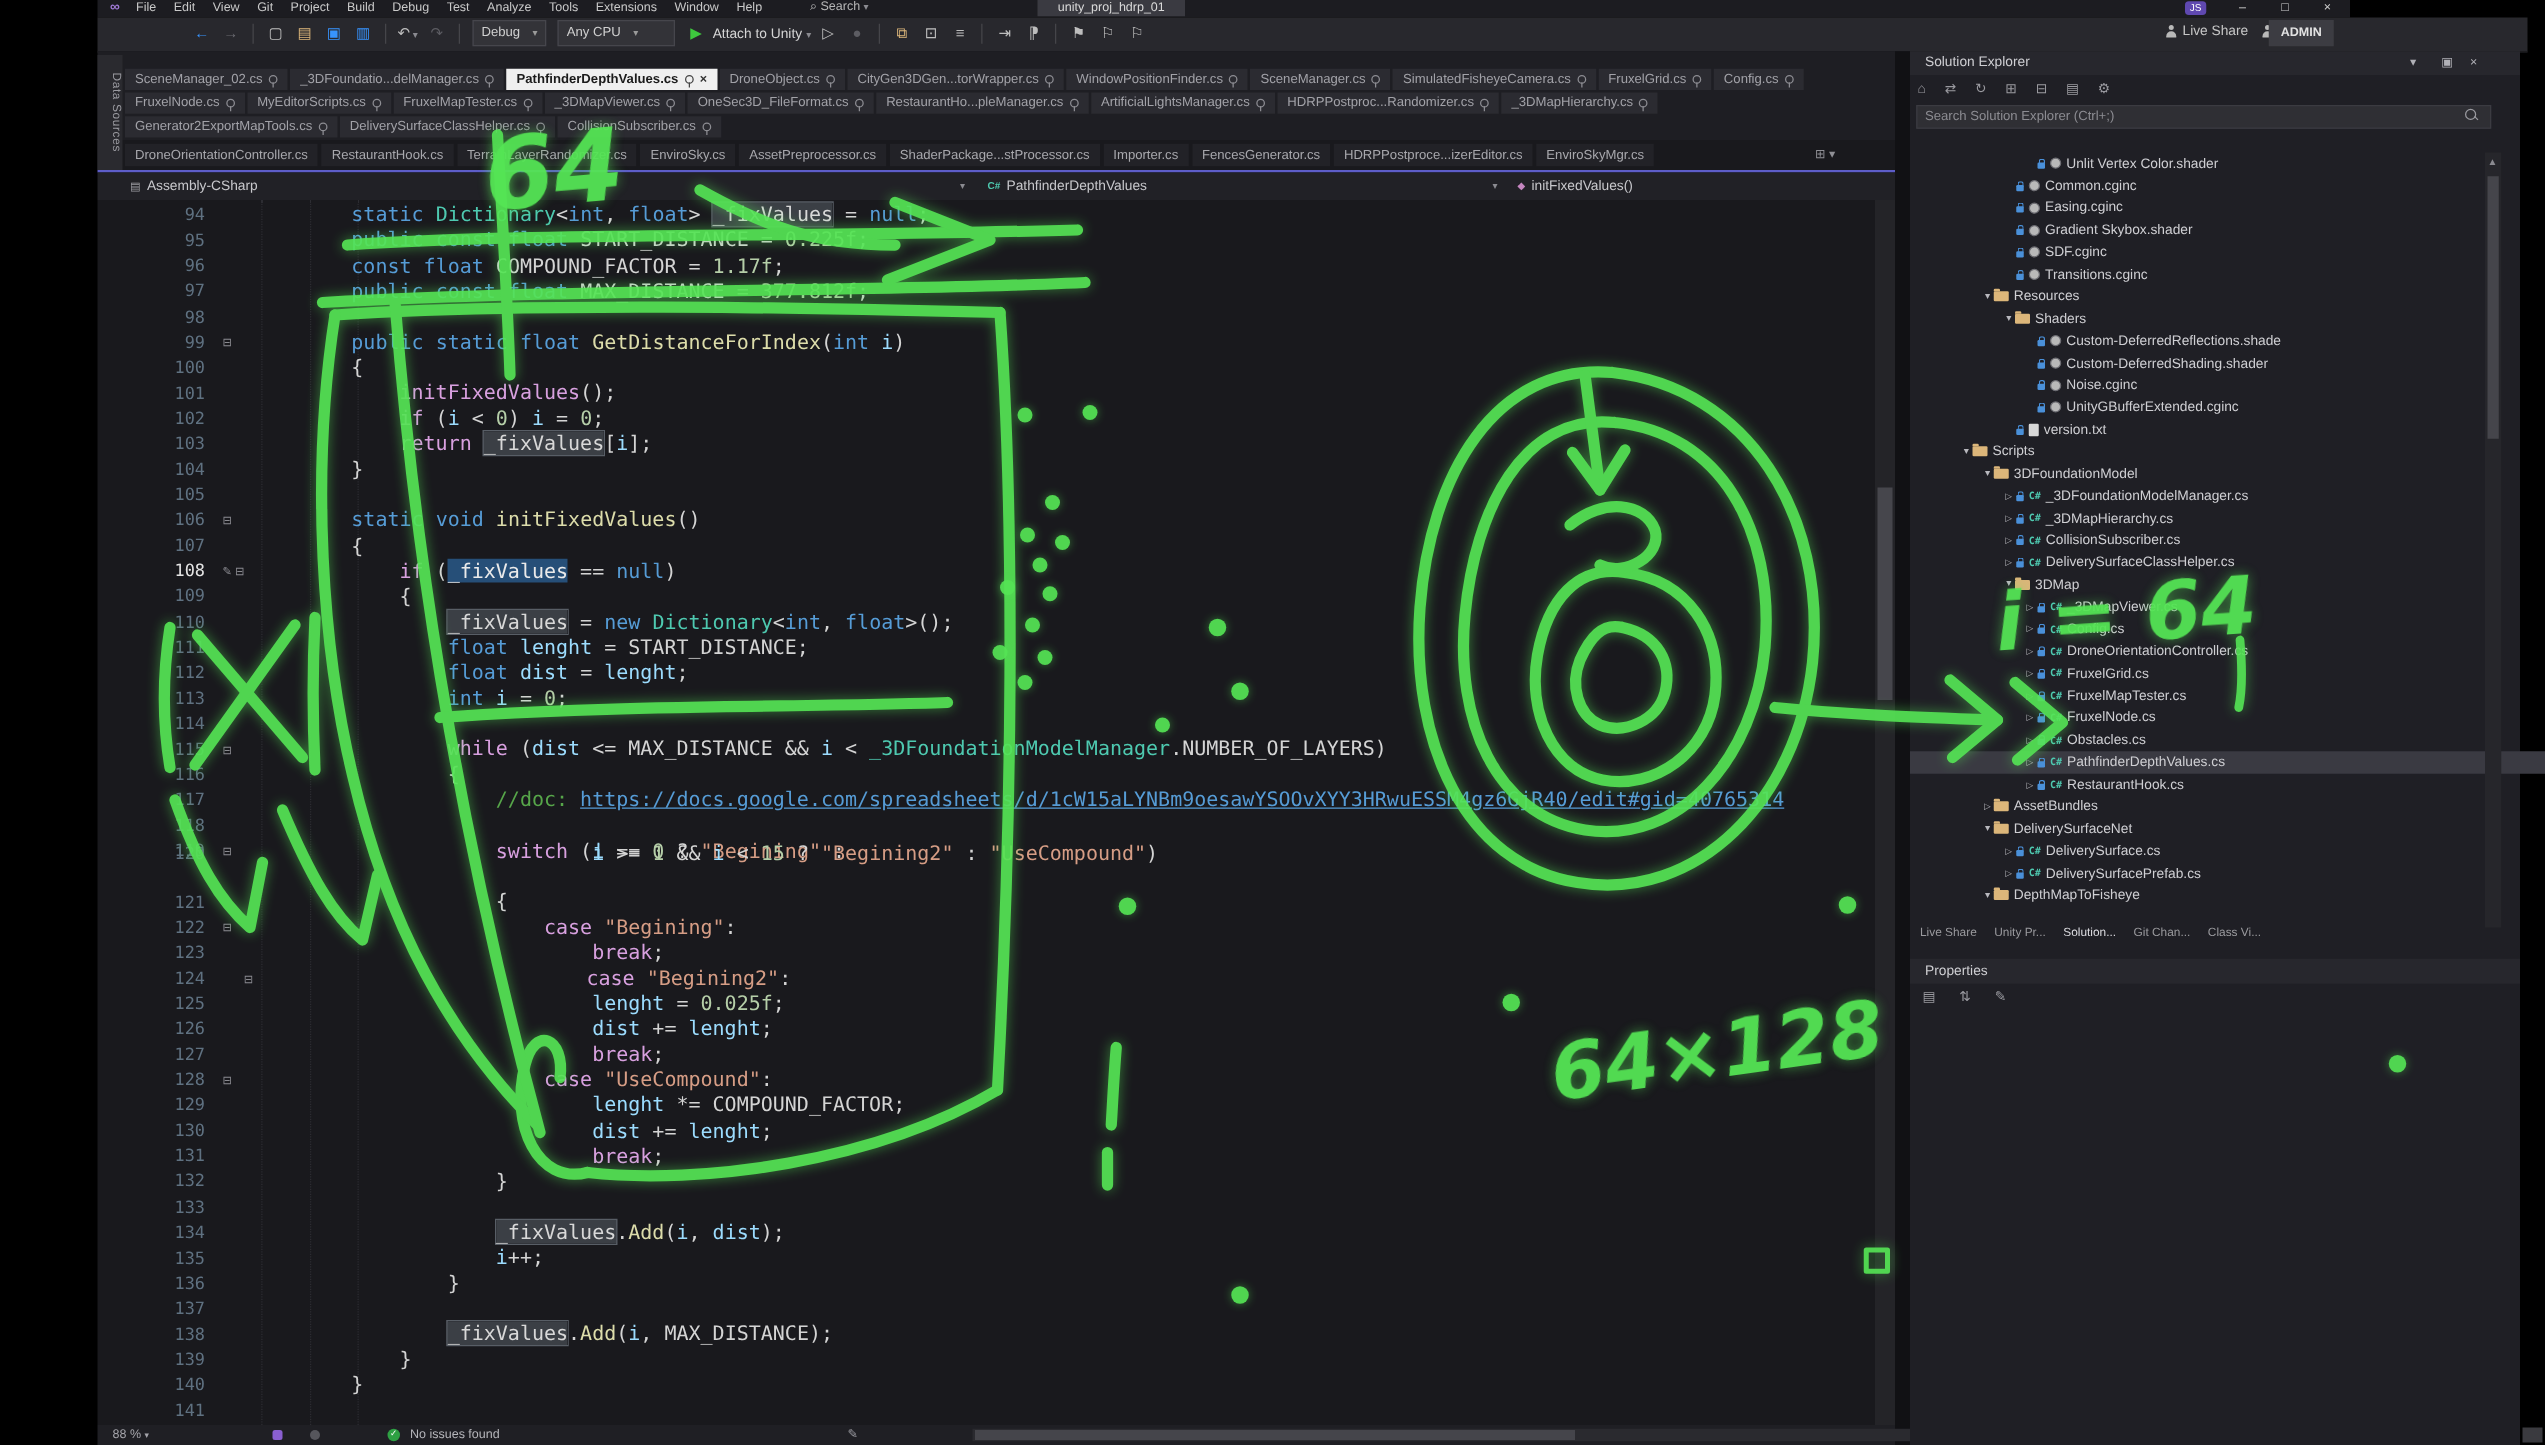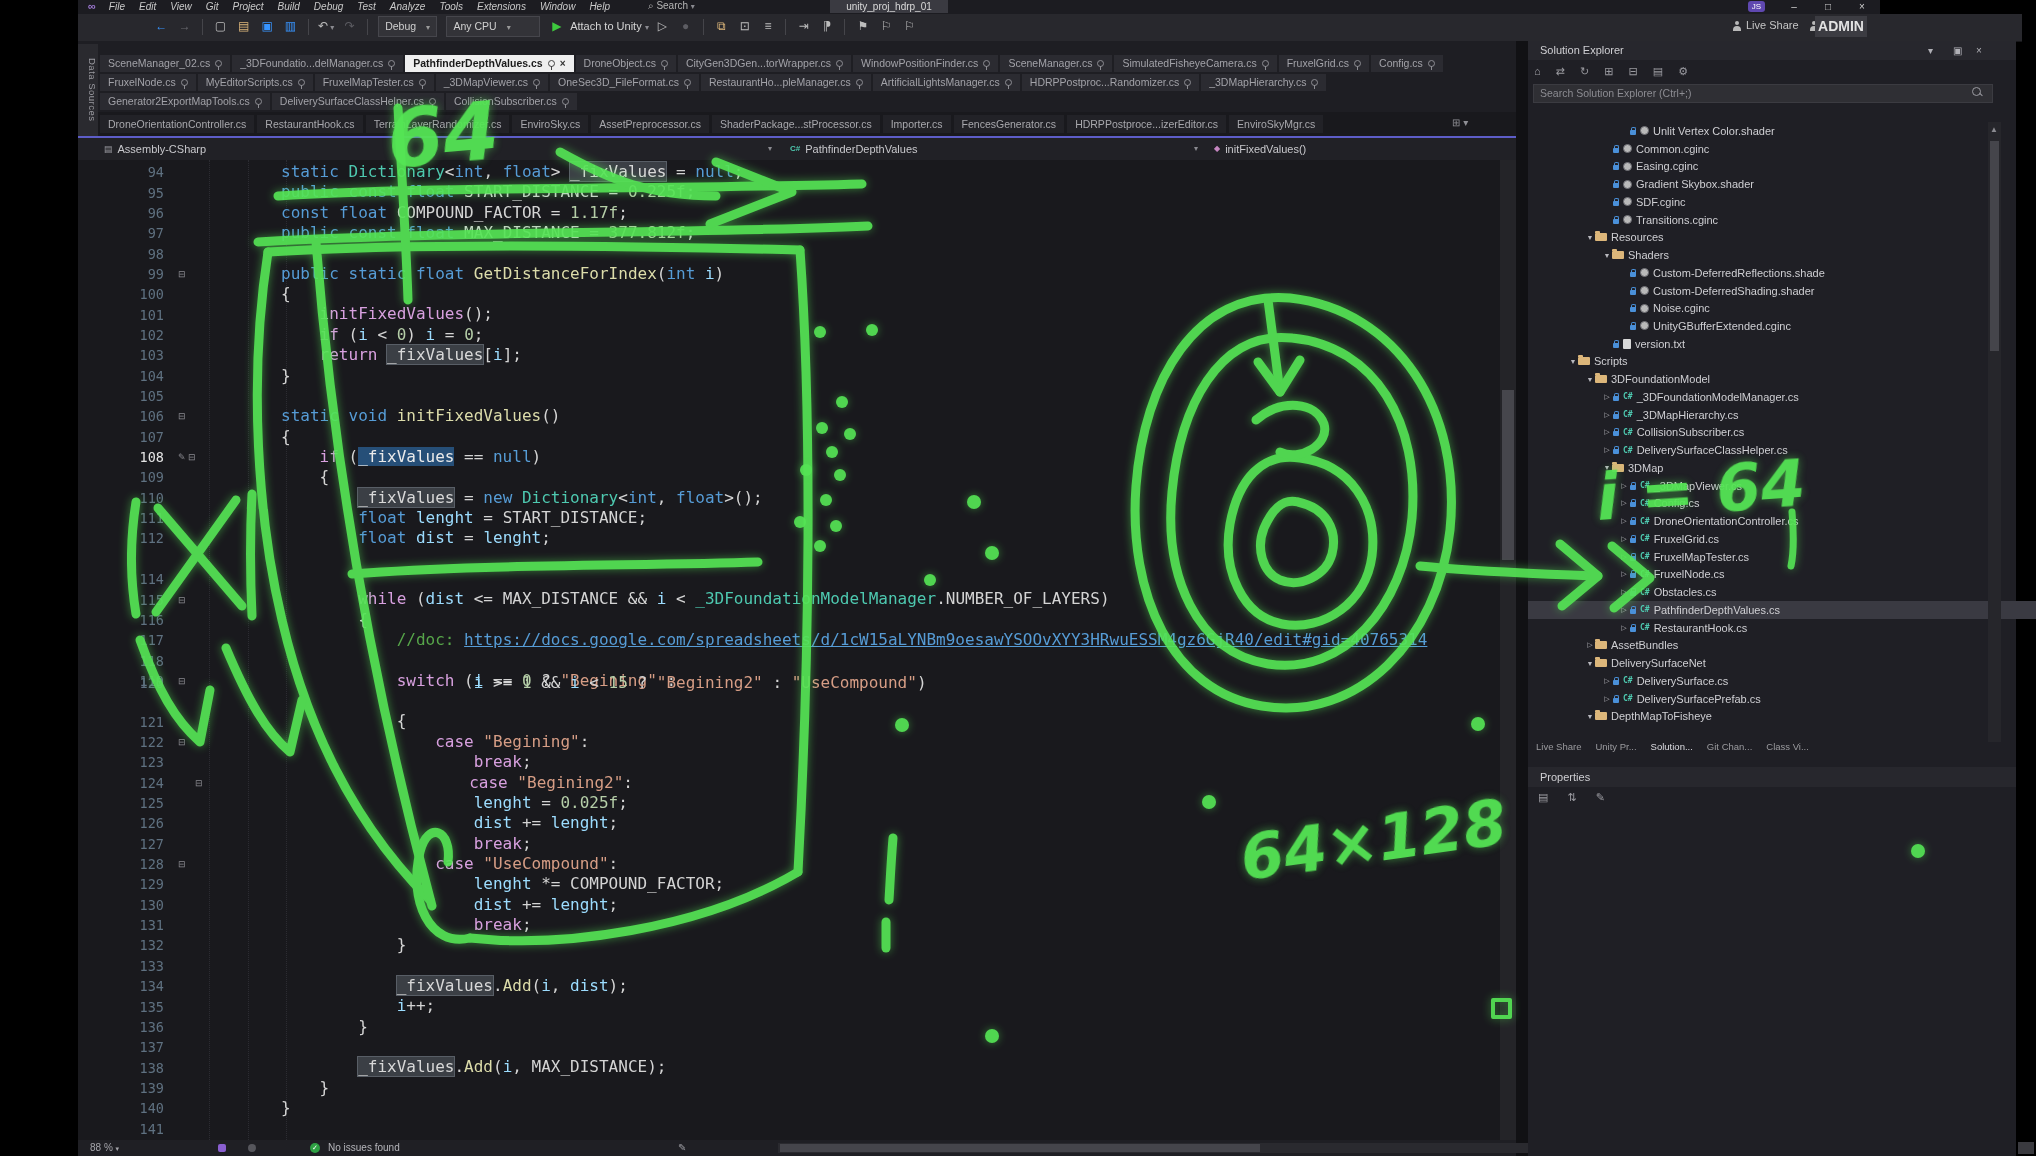--- a/index.html
+++ b/index.html
@@ -1,36 +1,36 @@
 <!DOCTYPE html>
 <html><head>
 <meta charset="utf-8">
 <style>
   html,body{margin:0;padding:0;background:#000;width:2036px;height:1156px;overflow:hidden;
             font-family:"Liberation Sans",sans-serif;-webkit-font-smoothing:antialiased;}
   .abs{position:absolute;}
   
   #titlebar{left:78px;top:0;width:1944px;height:14px;background:#1c1c21;color:#c9c9c9;font-size:10px;}
-  .menu-item{display:inline-block;padding:1px 7px;cursor:default;font-style:italic;}
+  .menu-item{display:inline-block;padding:1px 7px;cursor:default;}
   #vslogo{color:#a07ad6;font-weight:bold;font-size:11px;padding:0 6px 0 10px;}
   #title-search{left:648px;top:0;height:13px;color:#b5b5b5;font-size:10px;}
   #title-chip{left:830px;top:0;width:118px;height:13px;background:#3a3a41;color:#dadada;font-size:10px;text-align:center;line-height:13px;}
   #js-badge{left:1748px;top:1px;width:17px;height:11px;background:#5f48b0;color:#fff;font-size:8px;border-radius:3px;text-align:center;line-height:11px;}
   .winbtn{top:0;width:24px;height:13px;color:#cfcfcf;font-size:10px;text-align:center;line-height:13px;}
   #blackTR{left:1880px;top:0;width:156px;height:41px;background:#000;}
   
   #toolbar{left:78px;top:14px;width:1944px;height:27px;background:#28282d;border-bottom:1px solid #17171a;color:#bdbdbd;font-size:12px;}
   .tbi{display:inline-block;text-align:center;min-width:20px;line-height:25px;}
   .tb-sep{display:inline-block;width:1px;height:16px;background:#45454a;vertical-align:middle;margin:0 4px;}
   .combo{display:inline-block;height:19px;line-height:19px;background:#333338;border:1px solid #46464c;color:#d0d0d0;
          font-size:10.5px;padding:0 6px;margin:0 3px;vertical-align:middle;}
   .combo .dd{color:#9a9a9a;margin-left:10px;font-size:8px;}
   #attach-play{color:#3ec93e;}
   #admin-chip{left:1815px;top:16px;width:52px;height:21px;background:#3c3c42;color:#e2e2e2;font-weight:bold;
-              font-size:14px;text-align:center;line-height:21px;}
+              font-size:10px;text-align:center;line-height:21px;}
   #liveshare{left:1728px;top:19px;color:#c6c6c6;font-size:11px;}
   .person{display:inline-block;width:10px;height:10px;position:relative;vertical-align:middle;margin:0 4px;}
   .person::before{content:"";position:absolute;left:3px;top:0;width:4px;height:4px;border-radius:50%;background:#b9b9b9;}
   .person::after{content:"";position:absolute;left:1px;top:5px;width:8px;height:5px;border-radius:4px 4px 0 0;background:#b9b9b9;}
   
   #tabzone{left:78px;top:41px;width:1450px;height:95px;background:#1e1e23;padding-left:38px;}
   #datasources{left:78px;top:44px;width:20px;height:92px;background:#2a2a2f;color:#9b9ba1;font-size:9.5px;
                writing-mode:vertical-rl;text-align:center;letter-spacing:.5px;}
   .tabrow{position:absolute;left:22px;height:17px;display:flex;gap:2px;}
   .tab{background:#2b2b31;color:#a2a2a8;font-size:10.5px;height:17px;line-height:17px;padding:0 8px;
@@ -400,20 +400,25 @@
     <div class="codeline" style="top: 347.95px;">
       <span class="ln">111</span>
       <span class="gut"></span>
       <span class="ct"><span class="sg-d">                </span><span class="sg-k">float</span><span class="sg-d"> </span><span class="sg-v">lenght</span><span class="sg-d"> = START_DISTANCE;</span></span>
     </div>
     <div class="codeline" style="top: 368.3px;">
       <span class="ln">112</span>
       <span class="gut"></span>
       <span class="ct"><span class="sg-d">                </span><span class="sg-k">float</span><span class="sg-d"> </span><span class="sg-v">dist</span><span class="sg-d"> = </span><span class="sg-v">lenght</span><span class="sg-d">;</span></span>
     </div>
+    <div class="codeline" style="top: 388.65px;">
+      <span class="ln">113</span>
+      <span class="gut"></span>
+      <span class="ct"><span class="sg-d">                </span><span class="sg-k">int</span><span class="sg-d"> </span><span class="sg-v">i</span><span class="sg-d"> = </span><span class="sg-num">0</span><span class="sg-d">;</span></span>
+    </div>
     <div class="codeline" style="top: 409px;">
       <span class="ln">114</span>
       <span class="gut"></span>
       <span class="ct"></span>
     </div>
     <div class="codeline" style="top: 429.35px;">
       <span class="ln">115</span>
       <span class="gut">⊟</span>
       <span class="ct"><span class="sg-d">                </span><span class="sg-c">while</span><span class="sg-d"> (</span><span class="sg-v">dist</span><span class="sg-d"> &lt;= MAX_DISTANCE &amp;&amp; </span><span class="sg-v">i</span><span class="sg-d"> &lt; </span><span class="sg-t">_3DFoundationModelManager</span><span class="sg-d">.NUMBER_OF_LAYERS)</span></span>
     </div>

